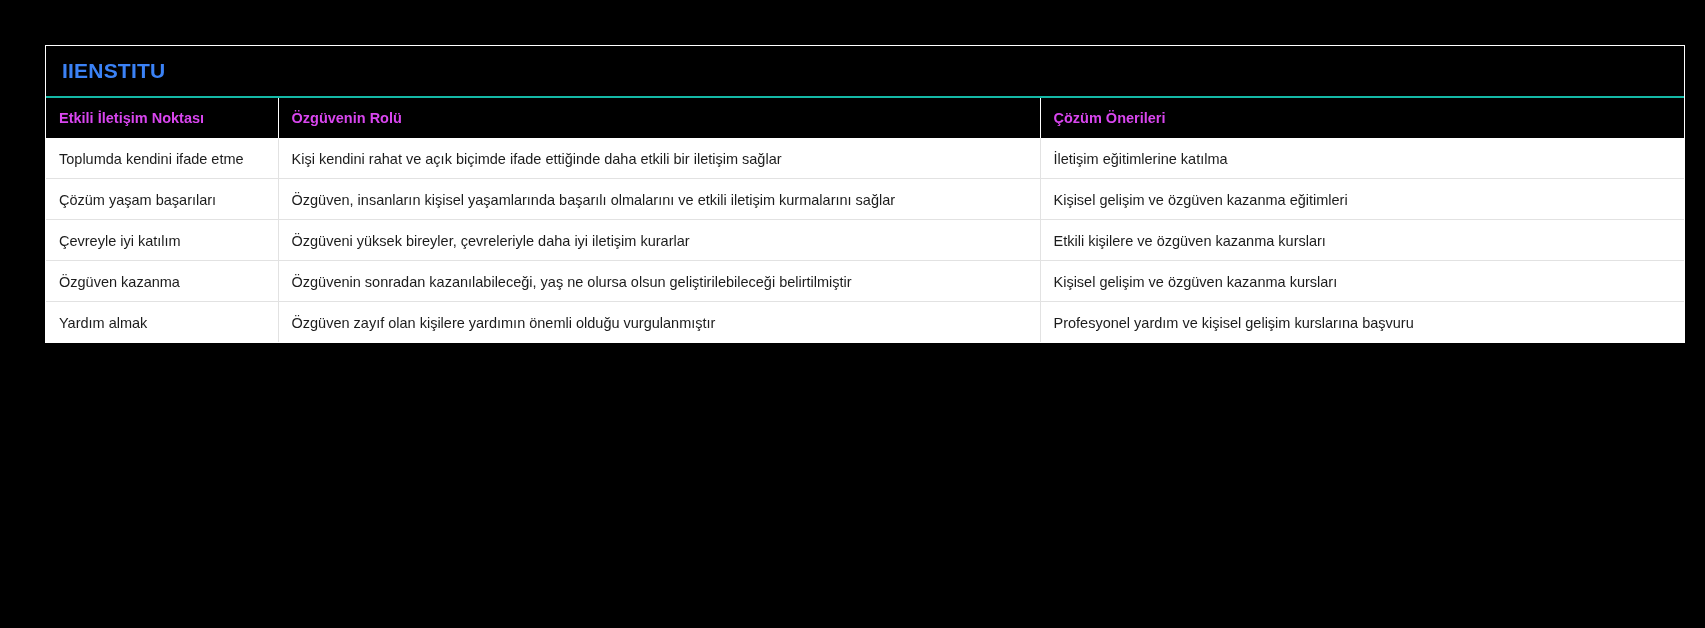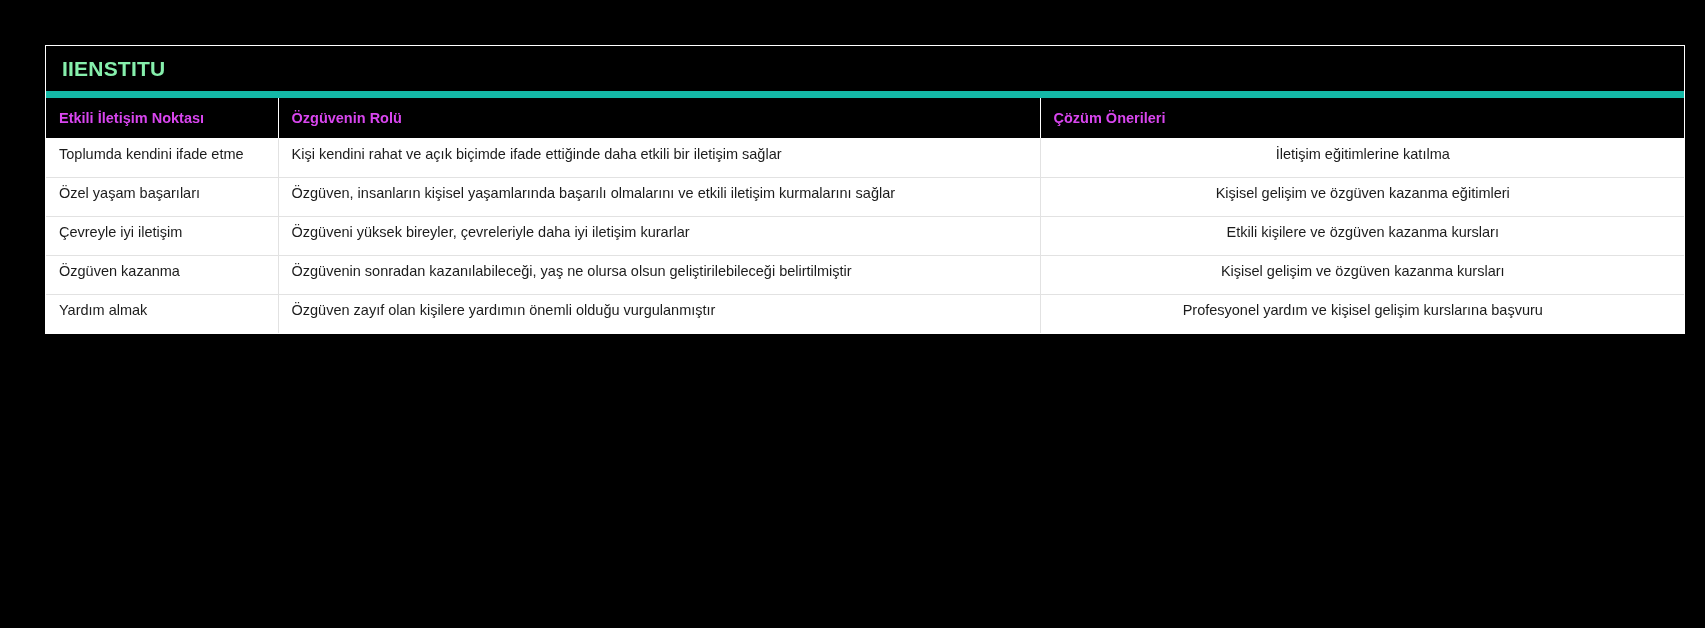--- a/index.html
+++ b/index.html
@@ -29,27 +29,27 @@
     left: 45px;
     top: 45px;
     width: 1640px;            
     background: #ffffff;
     border: 1px solid #ffffff;
     box-sizing: border-box;
   }
 
   .title-bar {
     background: #000000;
-    color: #86efac;
+    color: #3b82f6;
     height: 52px;
     display: flex;
     align-items: center;
     padding-left: 16px;
     box-sizing: border-box;
-    border-bottom: 7px solid #14b8a6;
+    border-bottom: 2px solid #14b8a6;
   }
   .title-bar .title-text {
     font-size: 21px;
     font-weight: bold;
     letter-spacing: 0.2px;
     white-space: nowrap;
   }
 
   table.data-table {
     border-collapse: collapse;
@@ -74,30 +74,30 @@
     border-right: 1px solid #ffffff;
     box-sizing: border-box;
   }
   thead th:last-child { border-right: none; }
 
   tbody td {
     color: #1c1c1c;
     font-size: 14.5px;
     font-weight: normal;
     text-align: left;
-    padding: 4px 12px 11px 13px;
+    padding: 13px 12px 11px 13px;
     white-space: nowrap;
     overflow: hidden;
     border-bottom: 1px solid #e2e2e2;
     border-right: 1px solid #e2e2e2;
     box-sizing: border-box;
     height: 39px;
     vertical-align: middle;
   }
-  tbody td:last-child { border-right: none; text-align: center; }
+  tbody td:last-child { border-right: none; }
   tbody tr:last-child td { border-bottom: none; }
 </style>
 </head>
 <body>
 
 <div id="page">
 
   <div id="table-card">
 
     <div class="title-bar">
@@ -117,26 +117,26 @@
           <th>Çözüm Önerileri</th>
         </tr>
       </thead>
       <tbody id="table-body">
           <tr>
             <td>Toplumda kendini ifade etme</td>
             <td>Kişi kendini rahat ve açık biçimde ifade ettiğinde daha etkili bir iletişim sağlar</td>
             <td>İletişim eğitimlerine katılma</td>
           </tr>
           <tr>
-            <td>Özel yaşam başarıları</td>
+            <td>Çözüm yaşam başarıları</td>
             <td>Özgüven, insanların kişisel yaşamlarında başarılı olmalarını ve etkili iletişim kurmalarını sağlar</td>
             <td>Kişisel gelişim ve özgüven kazanma eğitimleri</td>
           </tr>
           <tr>
-            <td>Çevreyle iyi iletişim</td>
+            <td>Çevreyle iyi katılım</td>
             <td>Özgüveni yüksek bireyler, çevreleriyle daha iyi iletişim kurarlar</td>
             <td>Etkili kişilere ve özgüven kazanma kursları</td>
           </tr>
           <tr>
             <td>Özgüven kazanma</td>
             <td>Özgüvenin sonradan kazanılabileceği, yaş ne olursa olsun geliştirilebileceği belirtilmiştir</td>
             <td>Kişisel gelişim ve özgüven kazanma kursları</td>
           </tr>
           <tr>
             <td>Yardım almak</td>

